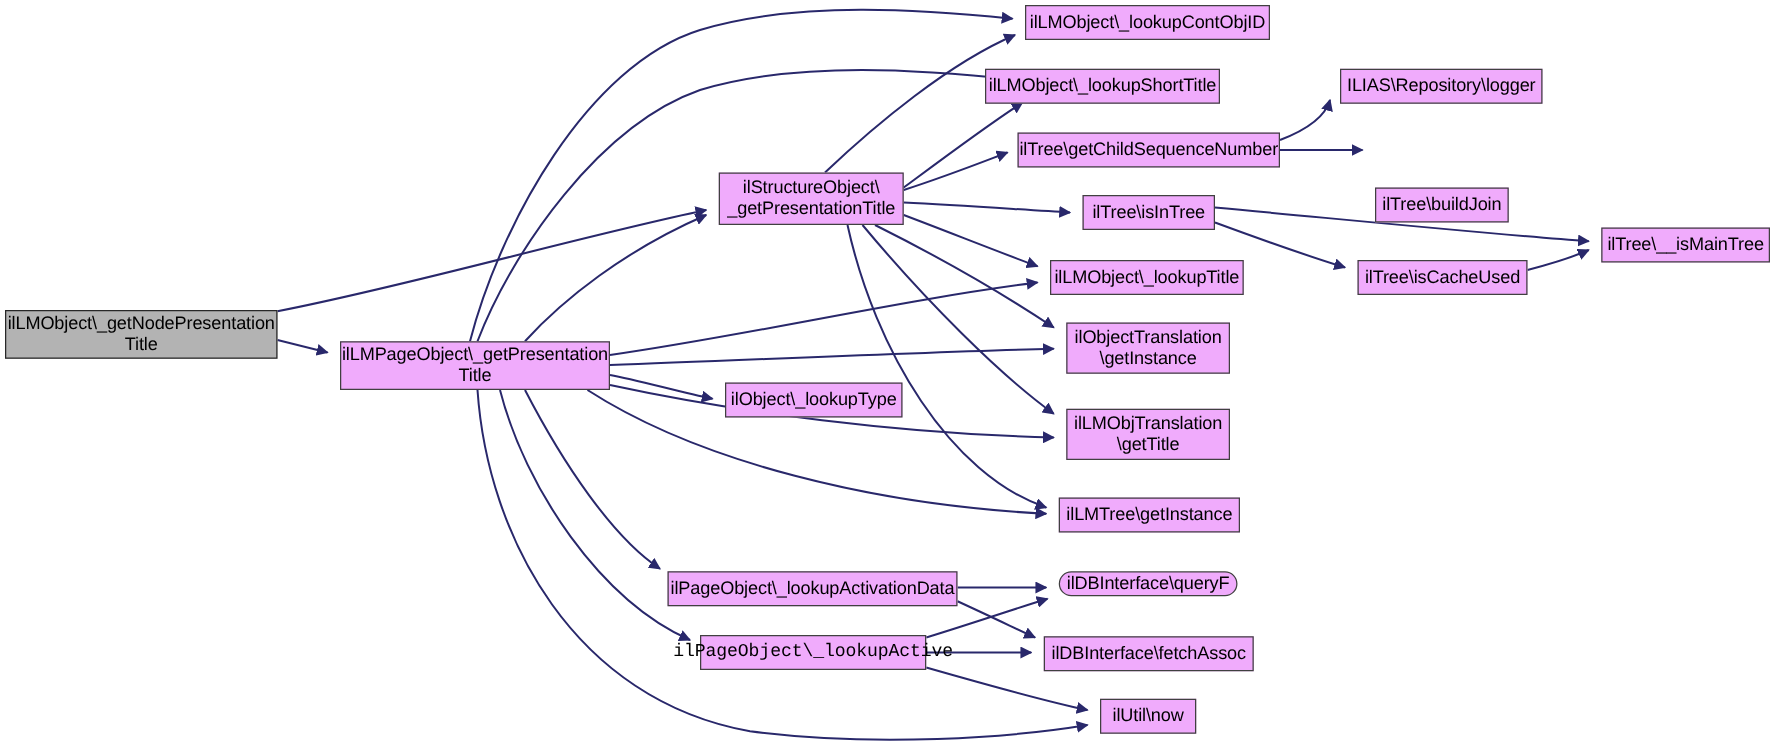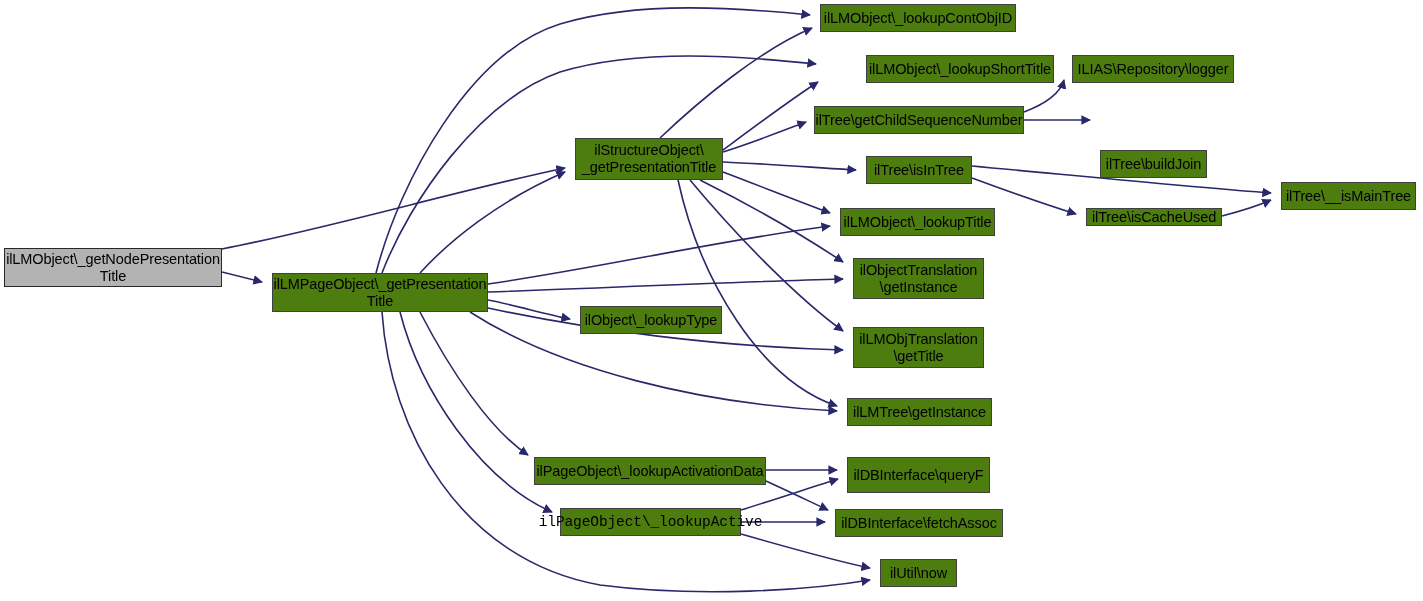--- a/index.html
+++ b/index.html
@@ -21,21 +21,21 @@
     position: absolute;
     left: 0;
     top: 0;
     width: 1423px;
     height: 601px;
   }
   .node {
     position: absolute;
     box-sizing: border-box;
     border: 1px solid #404040;
-    background: #4d7c0f;
+    background: #f0abfc;
     color: #000000;
     font-size: 14.5px;
     line-height: 17px;
     text-align: center;
     display: flex;
     align-items: center;
     justify-content: center;
     white-space: pre-line;
     letter-spacing: -0.1px;
   }
@@ -89,33 +89,33 @@
       </g>
   </svg>
   <div id="nodes-layer">
       <div class="node root" style="left: 4px; top: 248px; width: 218px; height: 39px;">ilLMObject\_getNodePresentation
 Title</div>
       <div class="node" style="left: 272px; top: 273px; width: 216px; height: 39px;">ilLMPageObject\_getPresentation
 Title</div>
       <div class="node" style="left: 575px; top: 138px; width: 148px; height: 42px;">ilStructureObject\
 _getPresentationTitle</div>
       <div class="node" style="left: 820px; top: 4px; width: 196px; height: 28px;">ilLMObject\_lookupContObjID</div>
-      <div class="node" style="left: 866px; top: 55px; width: 188px; height: 28px;">ilLMObject\_lookupShortTitle</div>
+      <div class="node" style="left: 788px; top: 55px; width: 188px; height: 28px;">ilLMObject\_lookupShortTitle</div>
       <div class="node" style="left: 814px; top: 106px; width: 210px; height: 28px;">ilTree\getChildSequenceNumber</div>
       <div class="node" style="left: 866px; top: 156px; width: 106px; height: 28px; text-align: right;">ilTree\isInTree</div>
       <div class="node" style="left: 840px; top: 208px; width: 155px; height: 28px;">ilLMObject\_lookupTitle</div>
       <div class="node" style="left: 853px; top: 258px; width: 131px; height: 41px; text-align: center;">ilObjectTranslation
 \getInstance</div>
       <div class="node" style="left: 853px; top: 327px; width: 131px; height: 41px;">ilLMObjTranslation
 \getTitle</div>
       <div class="node" style="left: 580px; top: 306px; width: 142px; height: 28px;">ilObject\_lookupType</div>
       <div class="node" style="left: 847px; top: 398px; width: 145px; height: 28px;">ilLMTree\getInstance</div>
       <div class="node" style="left: 1072px; top: 55px; width: 162px; height: 28px;">ILIAS\Repository\logger</div>
       <div class="node" style="left: 1100px; top: 106px; width: 107px; height: 28px; margin-top: 44px;">ilTree\buildJoin</div>
-      <div class="node" style="left: 1086px; top: 208px; width: 136px; height: 18px;">ilTree\isCacheUsed</div>
+      <div class="node" style="left: 1086px; top: 208px; width: 136px; height: 28px;">ilTree\isCacheUsed</div>
       <div class="node" style="left: 1281px; top: 182px; width: 135px; height: 28px;">ilTree\__isMainTree</div>
       <div class="node" style="left: 534px; top: 457px; width: 232px; height: 28px;">ilPageObject\_lookupActivationData</div>
       <div class="node" style="left: 560px; top: 508px; width: 181px; height: 28px; font-family: Liberation Mono, monospace;">ilPageObject\_lookupActive</div>
-      <div class="node" style="left: 847px; top: 457px; width: 143px; height: 36px;">ilDBInterface\queryF</div>
+      <div class="node" style="left: 847px; top: 457px; width: 143px; height: 20px; border-radius: 12px;">ilDBInterface\queryF</div>
       <div class="node" style="left: 835px; top: 509px; width: 168px; height: 28px;">ilDBInterface\fetchAssoc</div>
       <div class="node" style="left: 880px; top: 559px; width: 77px; height: 28px;">ilUtil\now</div>
     </div>
 </div>
 
 </body></html>

